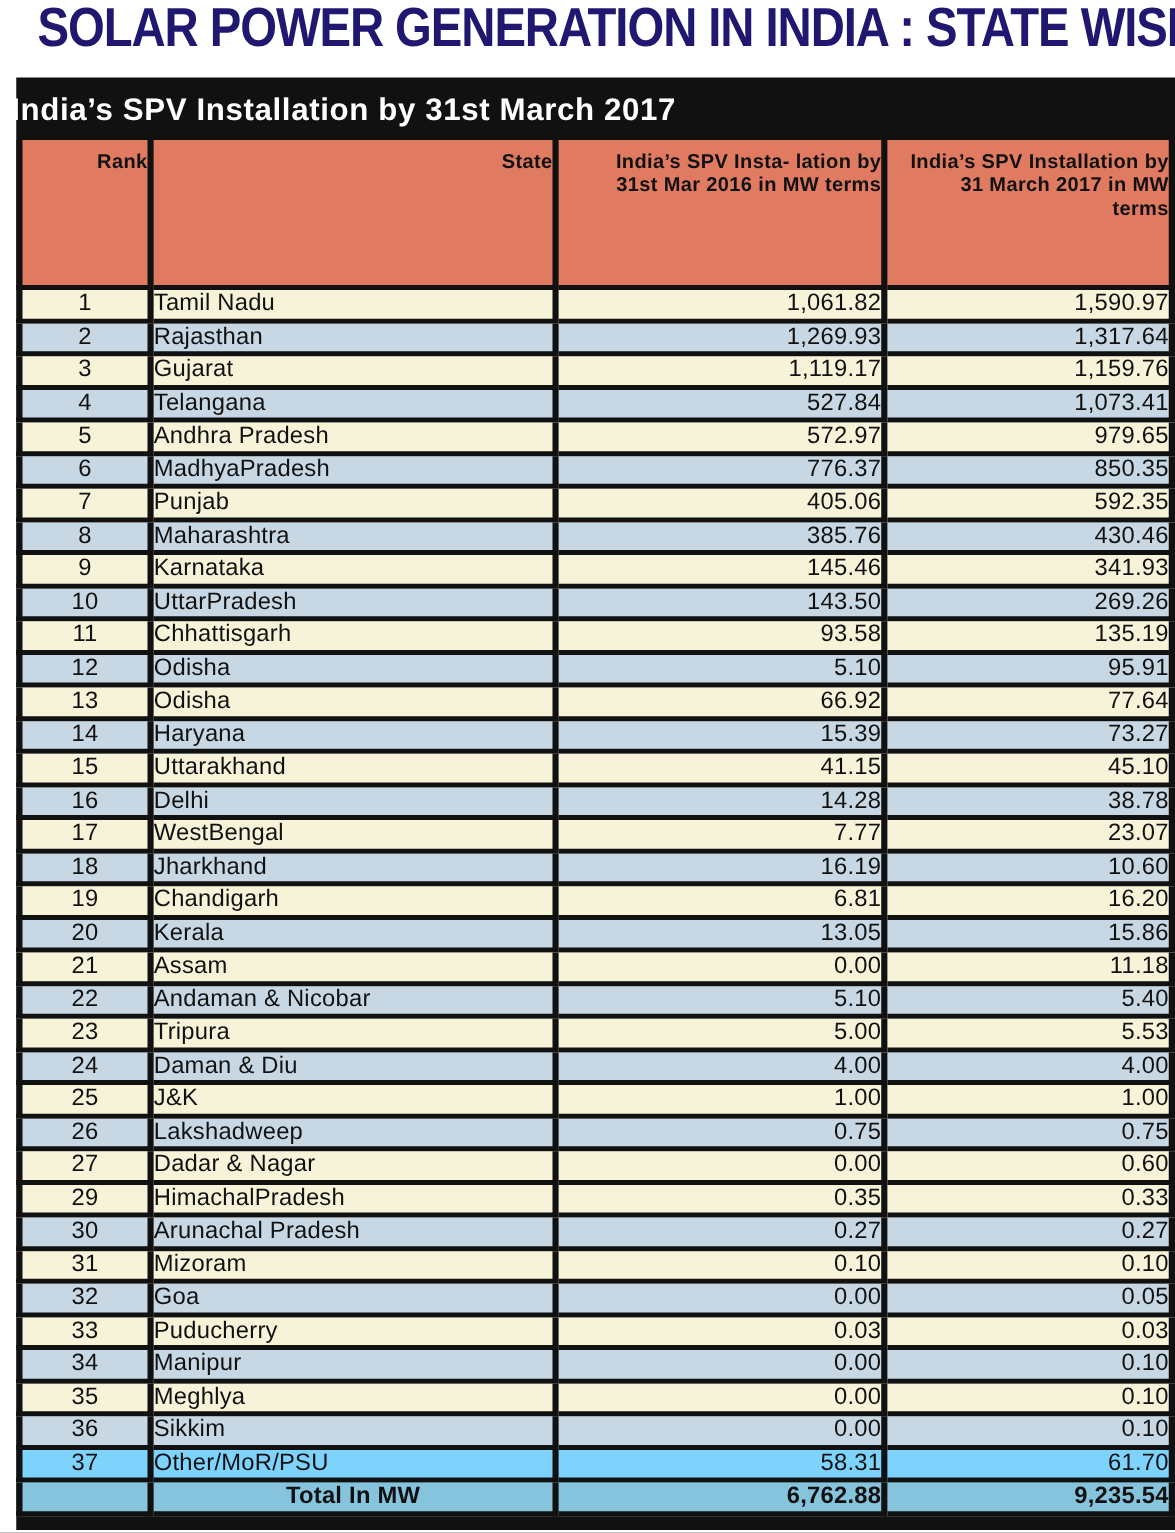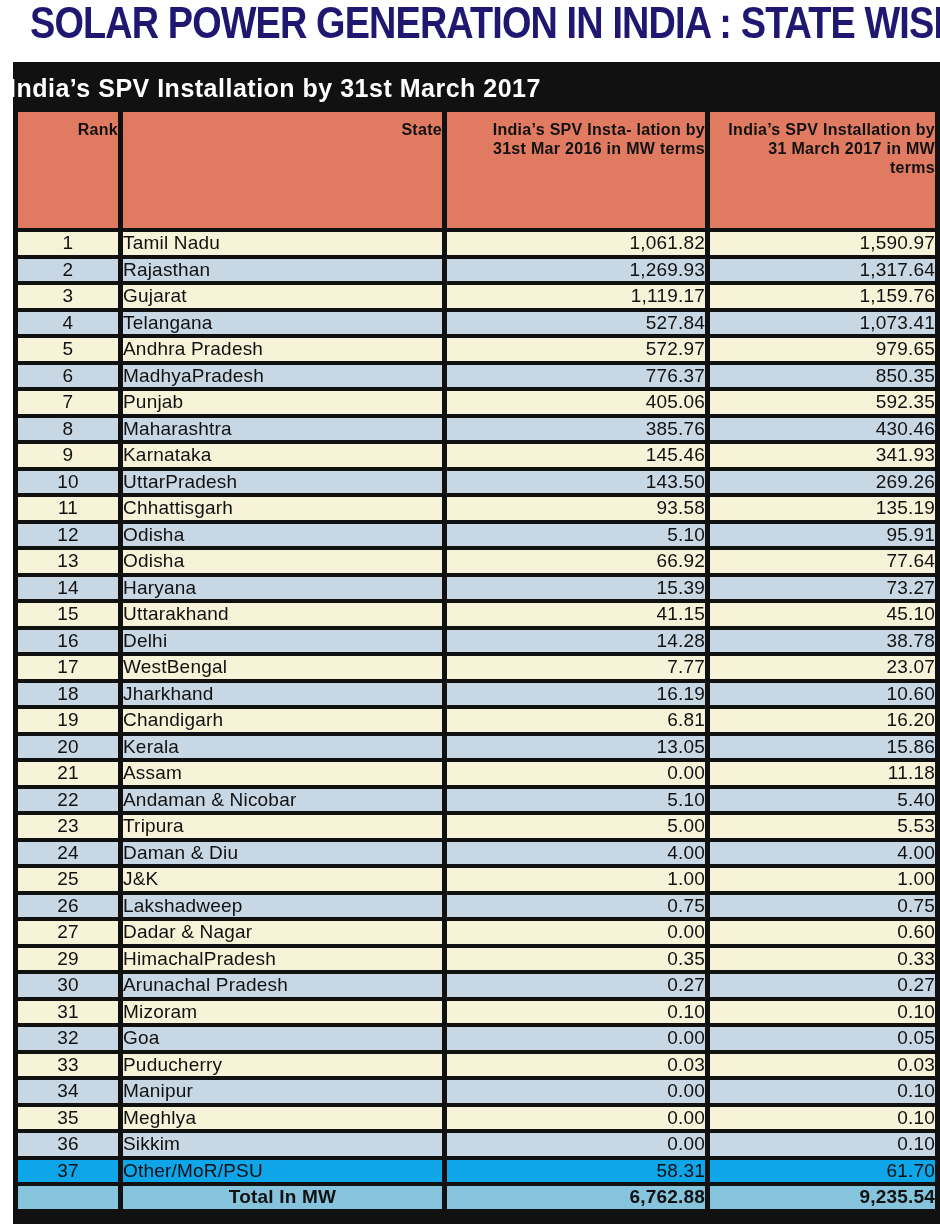--- a/index.html
+++ b/index.html
@@ -40,21 +40,21 @@
   }
   table.data th.rank-h { padding-left: 14px; }
   table.data th.c2016 { padding-left: 10px; }
   table.data th.c2017 { padding-left: 10px; }
   table.data td {
     height: 22.5px; font-size: 19px; color: #111111; line-height: 22px;
     letter-spacing: 0.2px;
   }
   tr.odd td { background: #f6f3d8; }
   tr.even td { background: #c7d8e4; }
-  tr.other td { background: #0ea5e9; margin-top: 16px; }
+  tr.other td { background: #7dd3fc; margin-top: 16px; }
   tr.total td { background: #86c4dd; font-weight: bold; }
   td.rank { text-align: center; }
   td.state { padding-left: 10px; }
   td.num { text-align: right; padding-right: 14px; }
   td.total-label { color: #b3282a; padding-left: 10px; text-align: center; }
 </style>
 </head>
 <body>
 
 <div class="page-title">SOLAR POWER GENERATION IN INDIA : STATE WISE</div>

